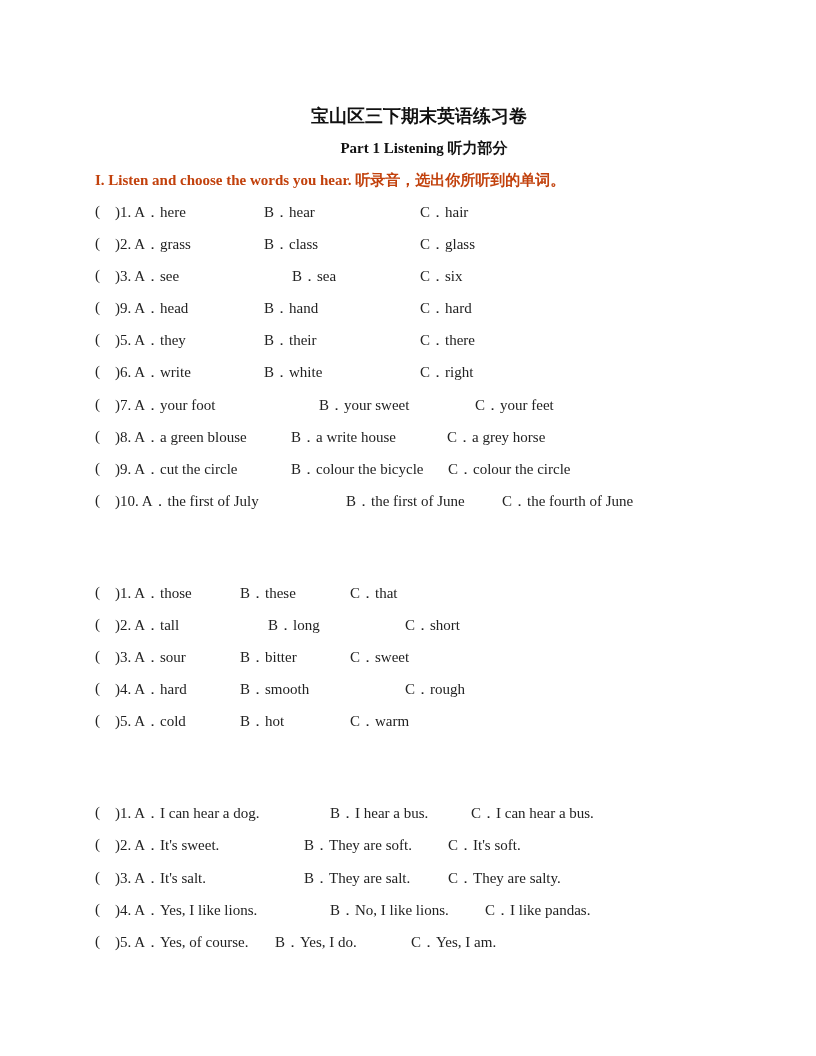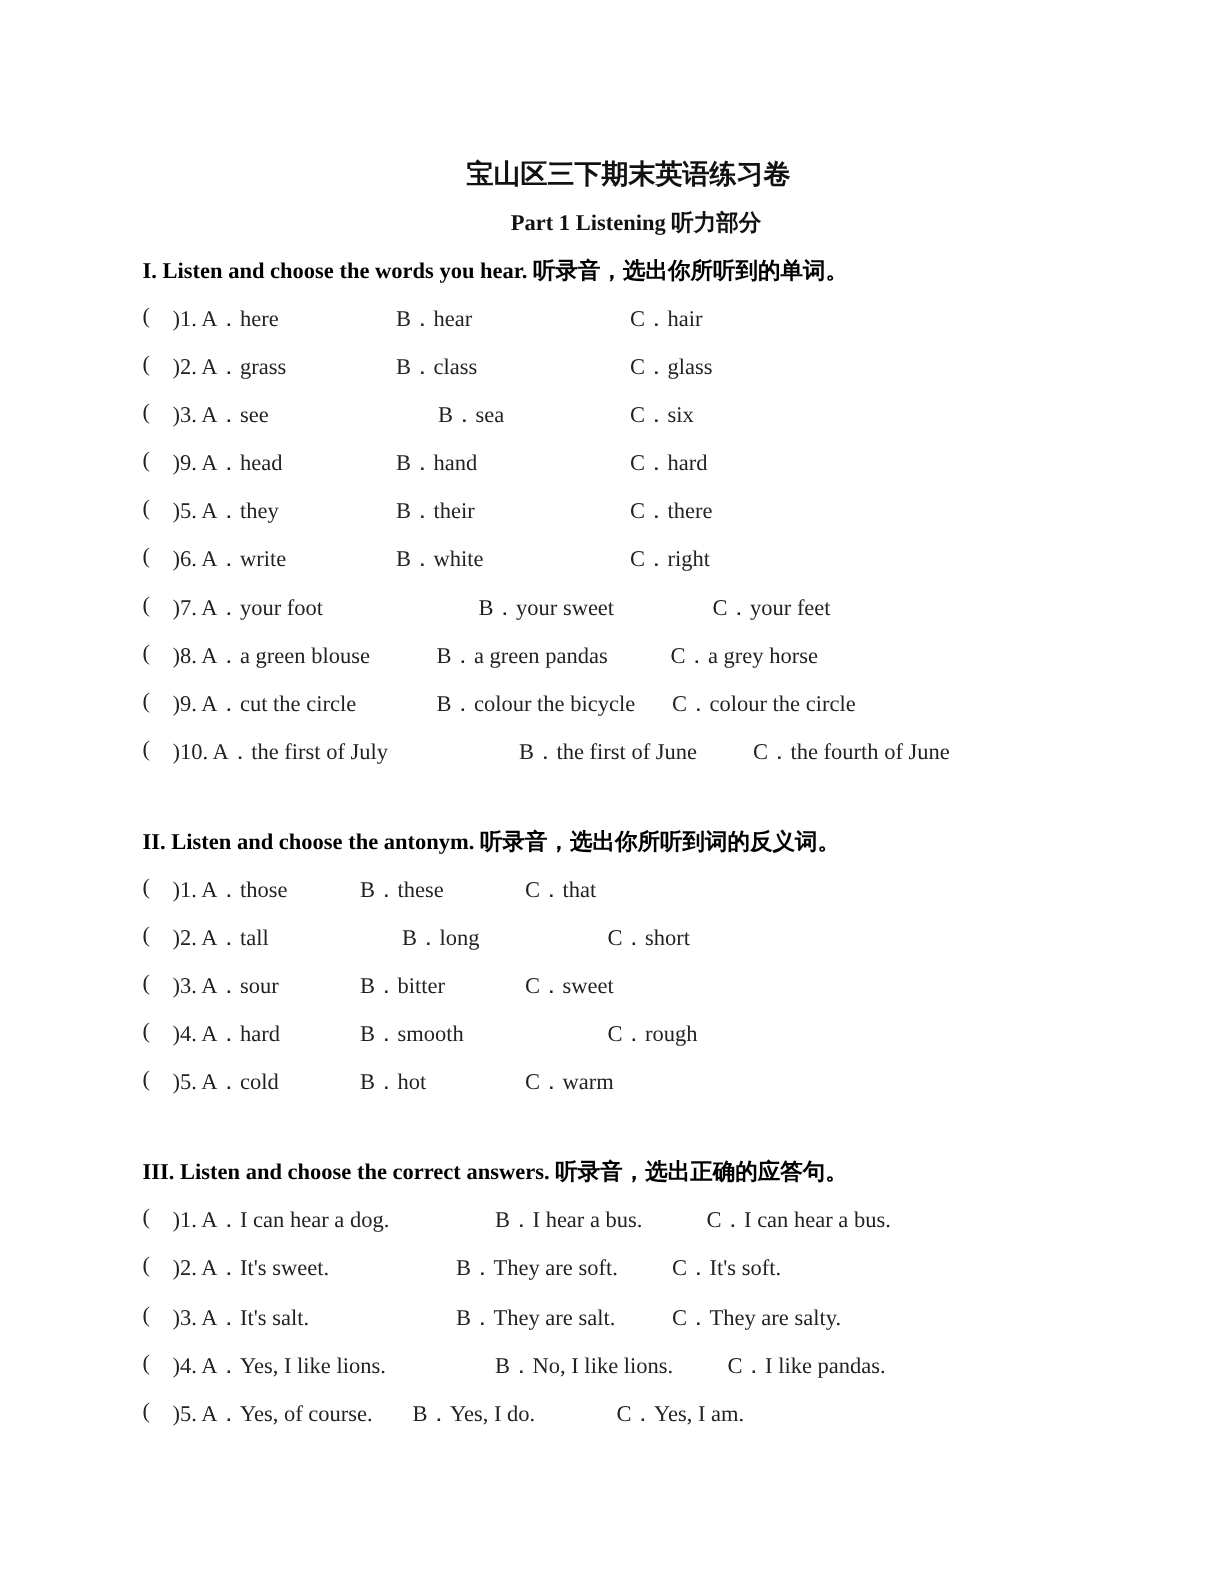--- a/index.html
+++ b/index.html
@@ -5,21 +5,21 @@
   html, body { margin: 0; padding: 0; background: #ffffff; }
   body { width: 816px; height: 1056px; position: relative; overflow: hidden;
          font-family: "Liberation Serif", "DejaVu Serif", serif; color: #222222; }
   .page { position: absolute; left: 0; top: 0; width: 816px; height: 1056px; background: #fff; }
   .title { position: absolute; top: 104px; left: 0; width: 816px; text-align: center;
            font-family: "DejaVu Sans", "Liberation Sans", sans-serif; font-weight: bold;
            font-size: 18px; color: #111; letter-spacing: 0px; padding-left: 11px; }
   .subtitle { position: absolute; top: 139px; left: 0; width: 848px; text-align: center;
               font-size: 15px; font-weight: bold; color: #111; }
   .subtitle .cn { font-family: "DejaVu Sans", sans-serif; }
-  .section-head { position: absolute; left: 95px; font-size: 15px; font-weight: bold; color: #000000; white-space: nowrap; }
+  .section-head { position: absolute; left: 95px; font-size: 15px; font-weight: bold; color: #c2410c; white-space: nowrap; }
   .section-head .cn { font-family: "DejaVu Sans", sans-serif; font-weight: bold; font-size: 15px; }
   .q { position: absolute; left: 95px; height: 20px; font-size: 15px; white-space: nowrap; color: #222; }
   .q span { position: absolute; top: 0; white-space: nowrap; }
   .paren-open { left: 0; }
   .num { left: 20px; }
 </style>
 </head>
 <body>
 
 <div class="page">
@@ -67,37 +67,36 @@
     </div>
   <div class="q" style="top:396px">
       <span class="paren-open">(</span>
       <span class="num">)7. A．your foot</span>
       <span style="left:224px">B．your sweet</span>
       <span style="left:380px">C．your feet</span>
     </div>
   <div class="q" style="top:428px">
       <span class="paren-open">(</span>
       <span class="num">)8. A．a green blouse</span>
-      <span style="left:196px">B．a green pandas</span>
+      <span style="left:196px">B．a write house</span>
       <span style="left:352px">C．a grey horse</span>
     </div>
   <div class="q" style="top:460px">
       <span class="paren-open">(</span>
       <span class="num">)9. A．cut the circle</span>
       <span style="left:196px">B．colour the bicycle</span>
       <span style="left:353px">C．colour the circle</span>
     </div>
   <div class="q" style="top:492px">
       <span class="paren-open">(</span>
       <span class="num">)10. A．the first of July</span>
       <span style="left:251px">B．the first of June</span>
       <span style="left:407px">C．the fourth of June</span>
     </div>
 
-  <div class="section-head" style="top:552px"><span>II. Listen and choose the antonym. </span><span class="cn">听录音，选出你所听到词的反义词。</span></div>
 
   <div class="q" style="top:584px">
       <span class="paren-open">(</span>
       <span class="num">)1. A．those</span>
       <span style="left:145px">B．these</span>
       <span style="left:255px">C．that</span>
     </div>
   <div class="q" style="top:616px">
       <span class="paren-open">(</span>
       <span class="num">)2. A．tall</span>
@@ -116,21 +115,20 @@
       <span style="left:145px">B．smooth</span>
       <span style="left:310px">C．rough</span>
     </div>
   <div class="q" style="top:712px">
       <span class="paren-open">(</span>
       <span class="num">)5. A．cold</span>
       <span style="left:145px">B．hot</span>
       <span style="left:255px">C．warm</span>
     </div>
 
-  <div class="section-head" style="top:772px"><span>III. Listen and choose the correct answers. </span><span class="cn">听录音，选出正确的应答句。</span></div>
 
   <div class="q" style="top:804px">
       <span class="paren-open">(</span>
       <span class="num">)1. A．I can hear a dog.</span>
       <span style="left:235px">B．I hear a bus.</span>
       <span style="left:376px">C．I can hear a bus.</span>
     </div>
   <div class="q" style="top:836px">
       <span class="paren-open">(</span>
       <span class="num">)2. A．It's sweet.</span>

